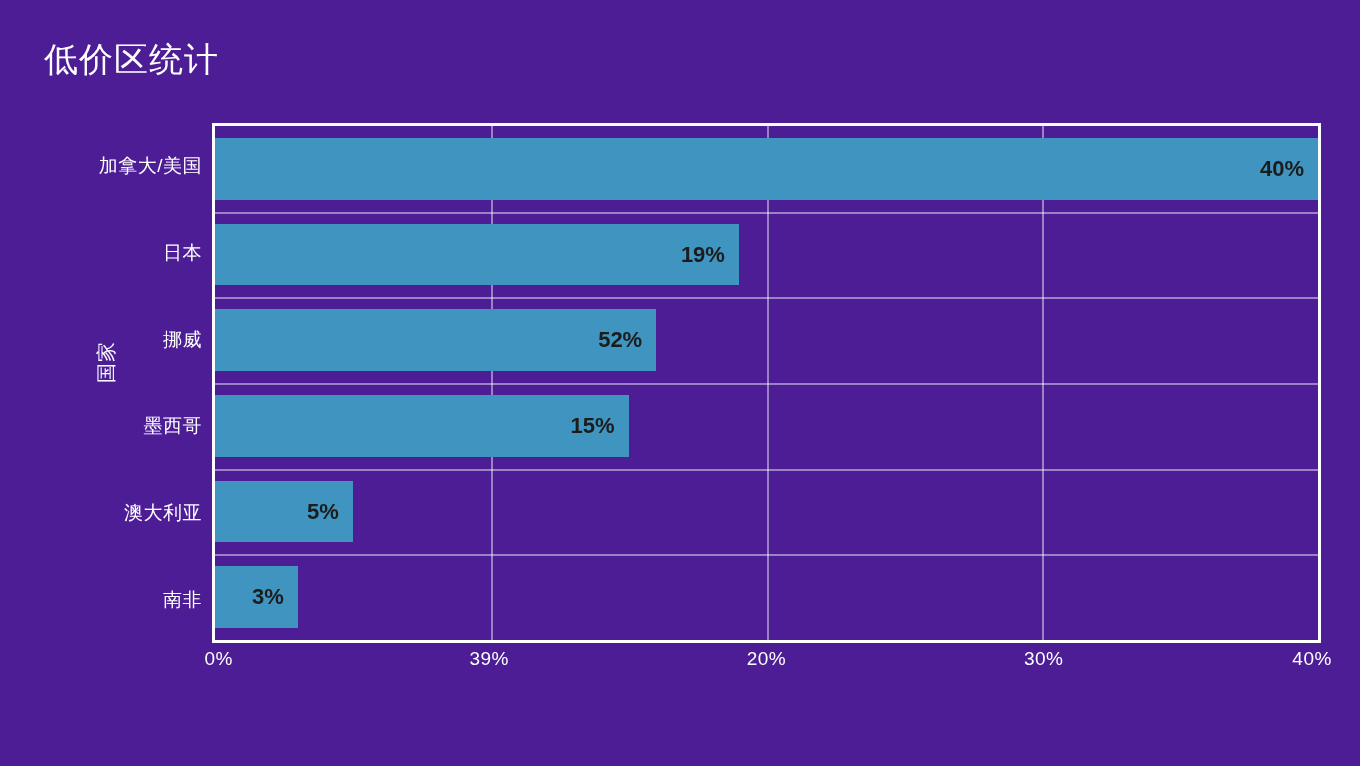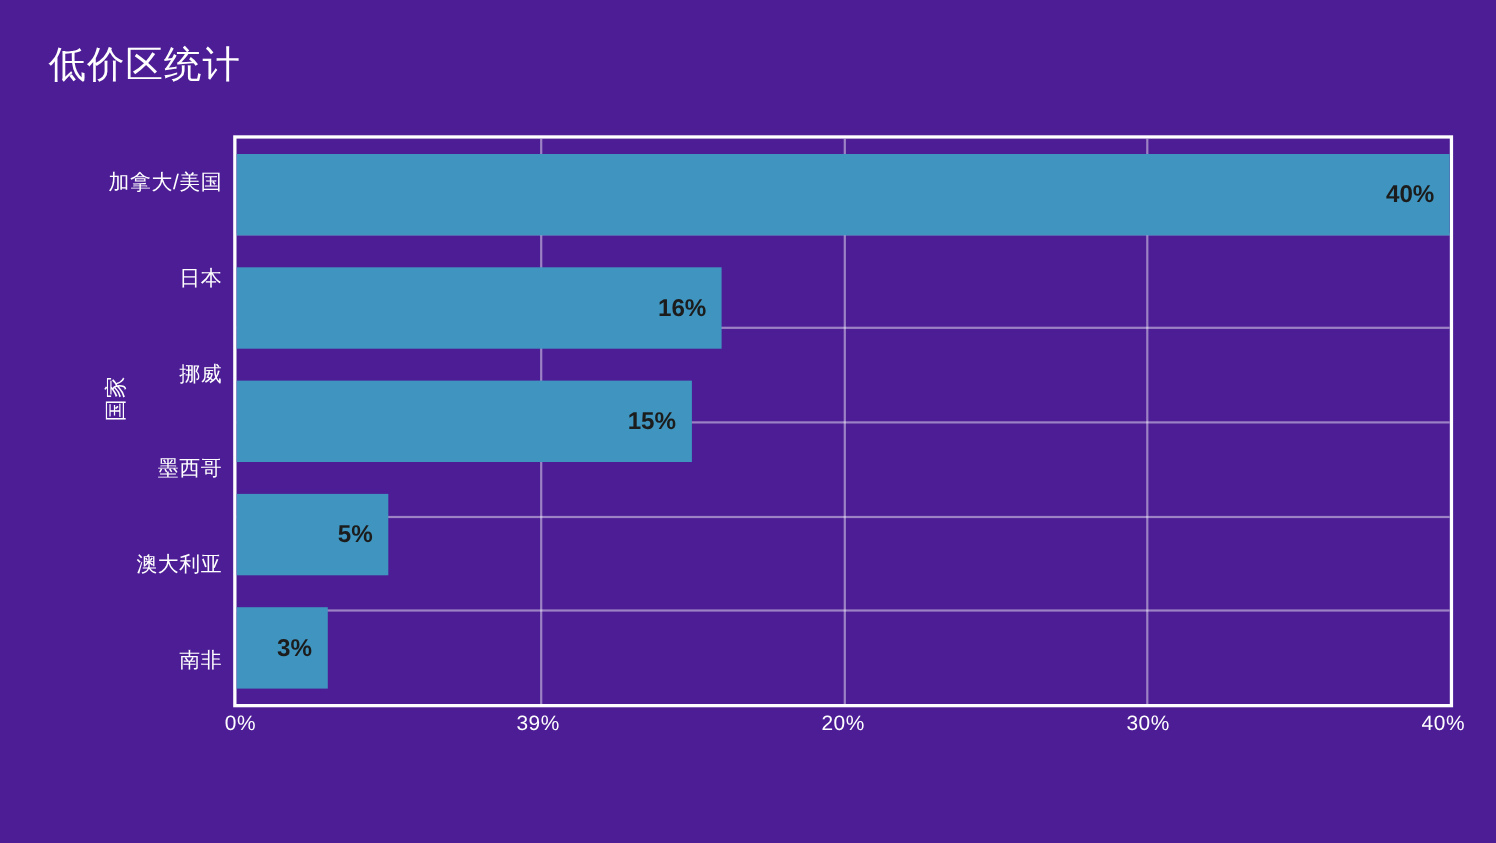--- a/index.html
+++ b/index.html
@@ -197,22 +197,27 @@
         <div class="gridline-h" style="top:66.666%"></div>
         <div class="gridline-h" style="top:83.333%"></div>
 
         <div id="bars">
           <div class="bar-row">
             <div class="bar" style="width:100%">
               <span class="bar-label">40%</span>
             </div>
           </div>
           <div class="bar-row">
+            <div class="bar" style="width:47.5%">
+              <span class="bar-label">19%</span>
+            </div>
+          </div>
+          <div class="bar-row">
             <div class="bar" style="width:40%">
-              <span class="bar-label">16%</span>
+              <span class="bar-label">52%</span>
             </div>
           </div>
           <div class="bar-row">
             <div class="bar" style="width:37.5%">
               <span class="bar-label">15%</span>
             </div>
           </div>
           <div class="bar-row">
             <div class="bar" style="width:12.5%">
               <span class="bar-label">5%</span>

